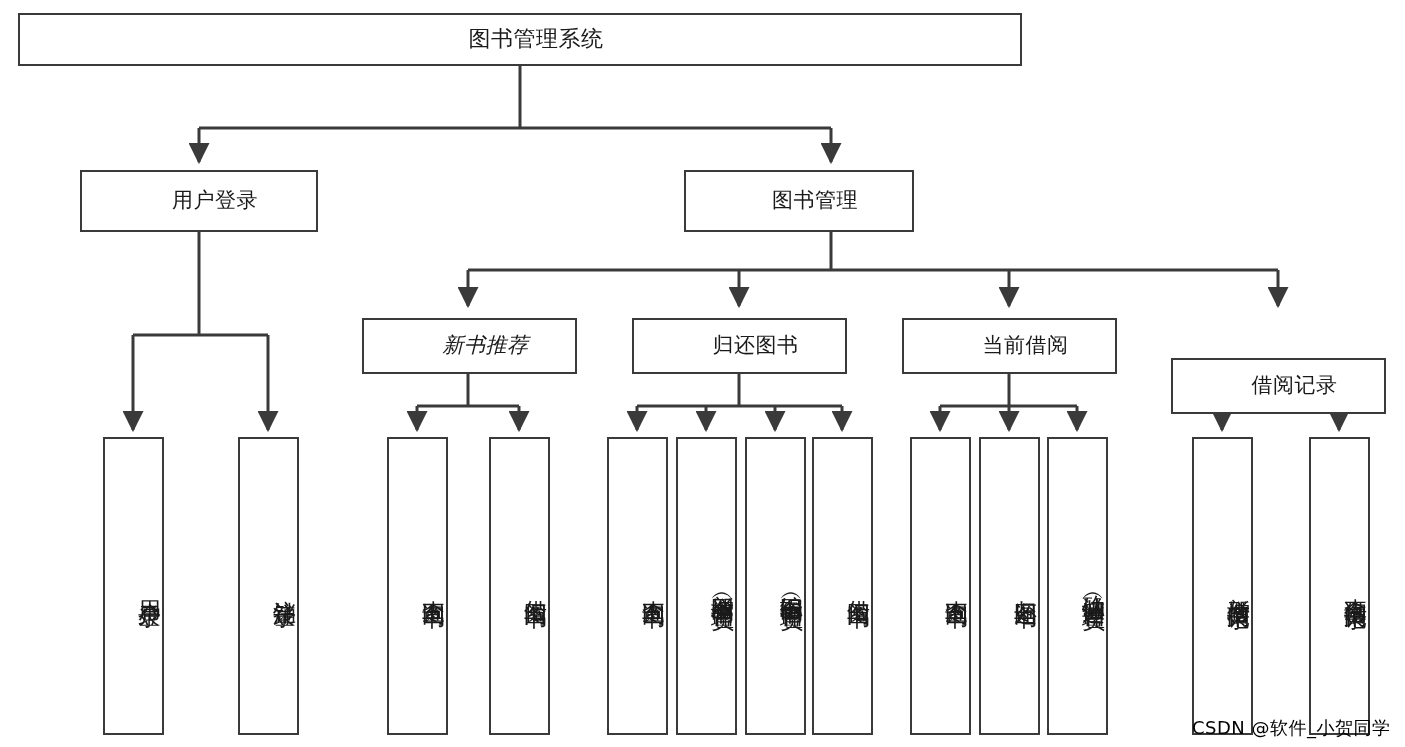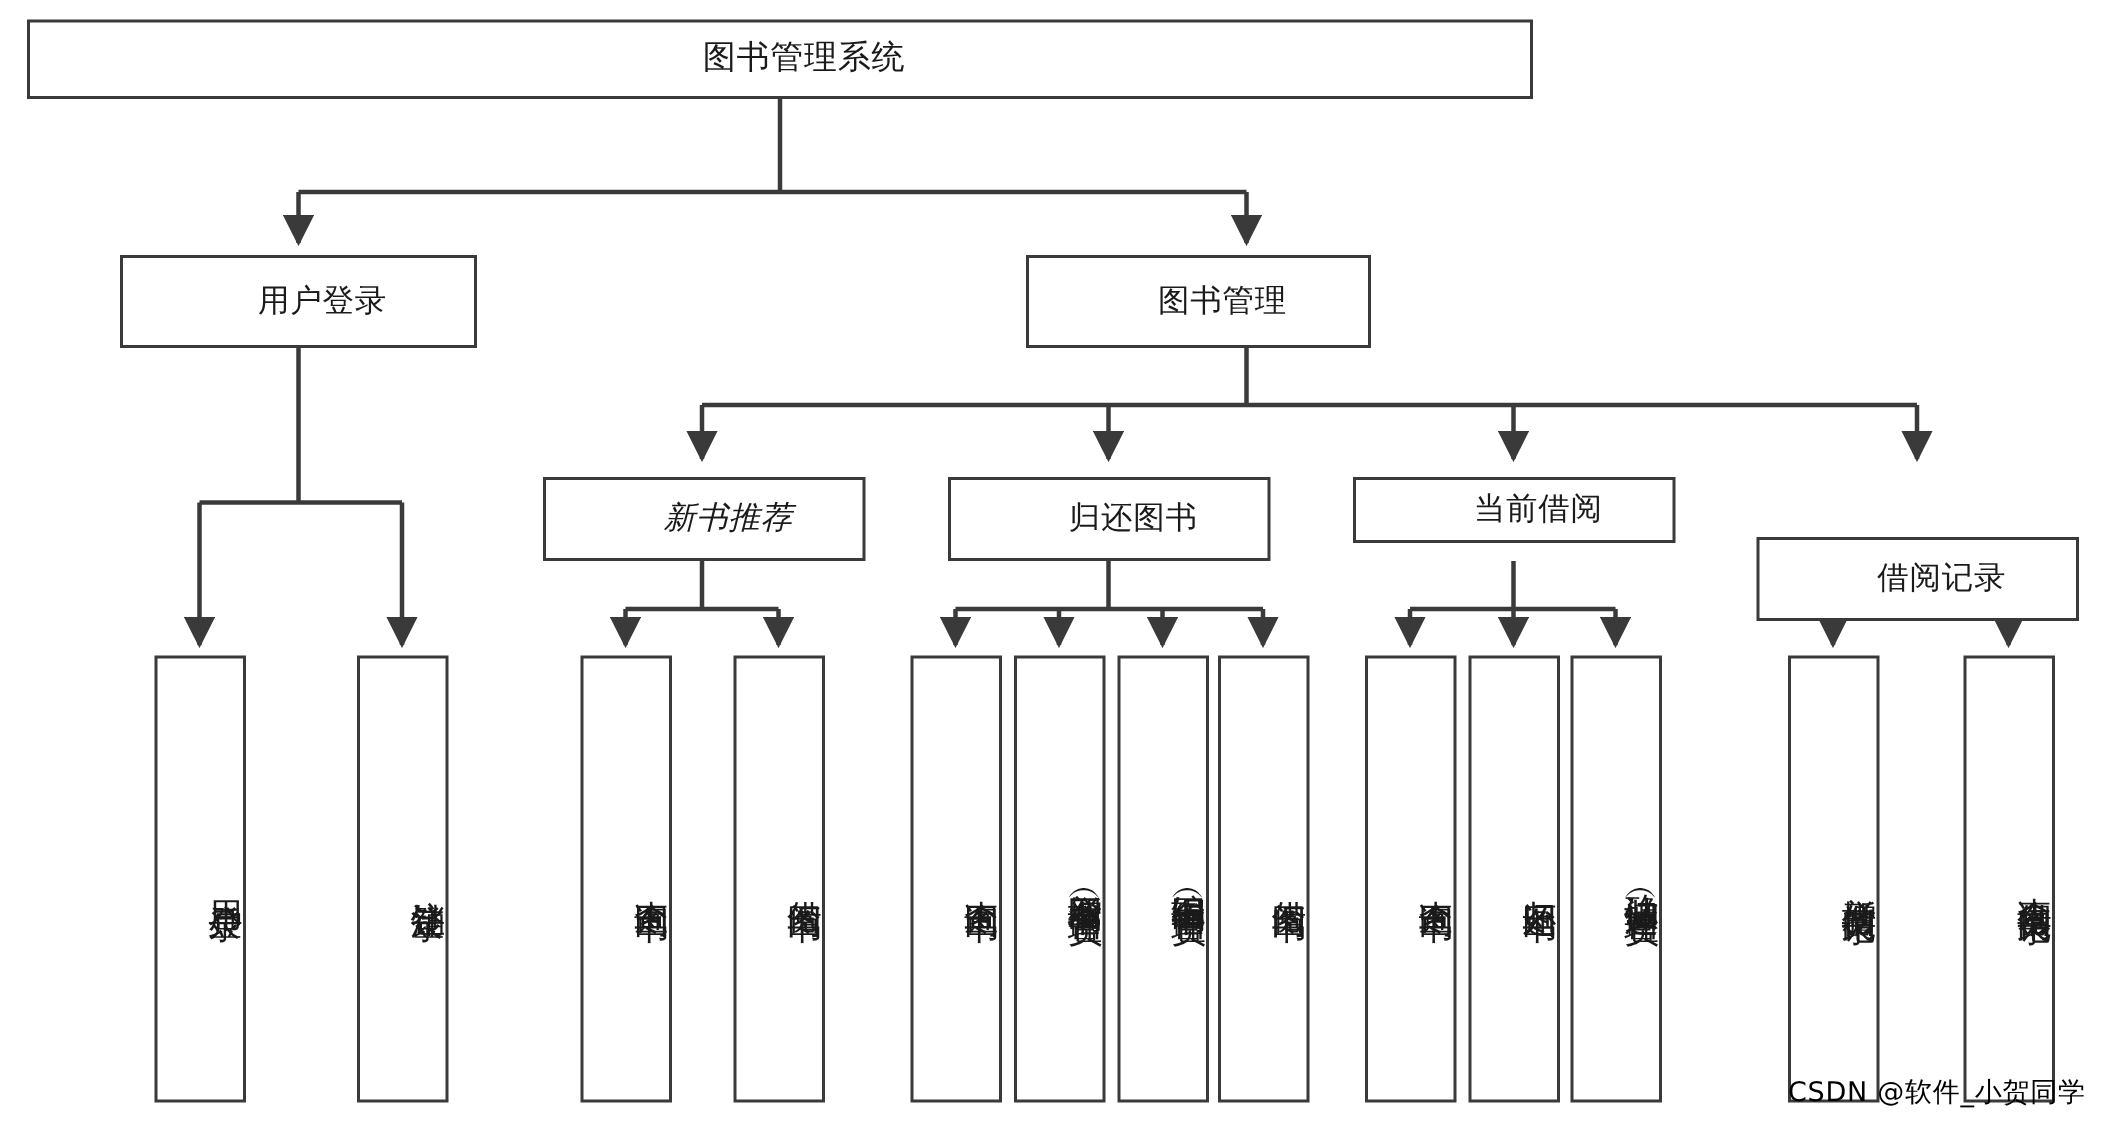--- a/index.html
+++ b/index.html
@@ -137,21 +137,21 @@
   </div>
 
   <div class="node horiz" style="left:362px; top:318px; width:215px; height:56px;font-style:italic;">
     <span>新书推荐</span>
   </div>
 
   <div class="node horiz" style="left:632px; top:318px; width:215px; height:56px;">
     <span>归还图书</span>
   </div>
 
-  <div class="node horiz" style="left:902px; top:318px; width:215px; height:44px;">
+  <div class="node horiz" style="left:902px; top:318px; width:215px; height:56px;">
     <span>当前借阅</span>
   </div>
 
   <div class="node horiz" style="left:1171px; top:318px; width:215px; height:56px;margin-top:40px;">
     <span>借阅记录</span>
   </div>
 
   <div class="node vert" style="left:103px; top:437px; width:61px; height:298px;">
     <span>用户登录</span>
   </div>

